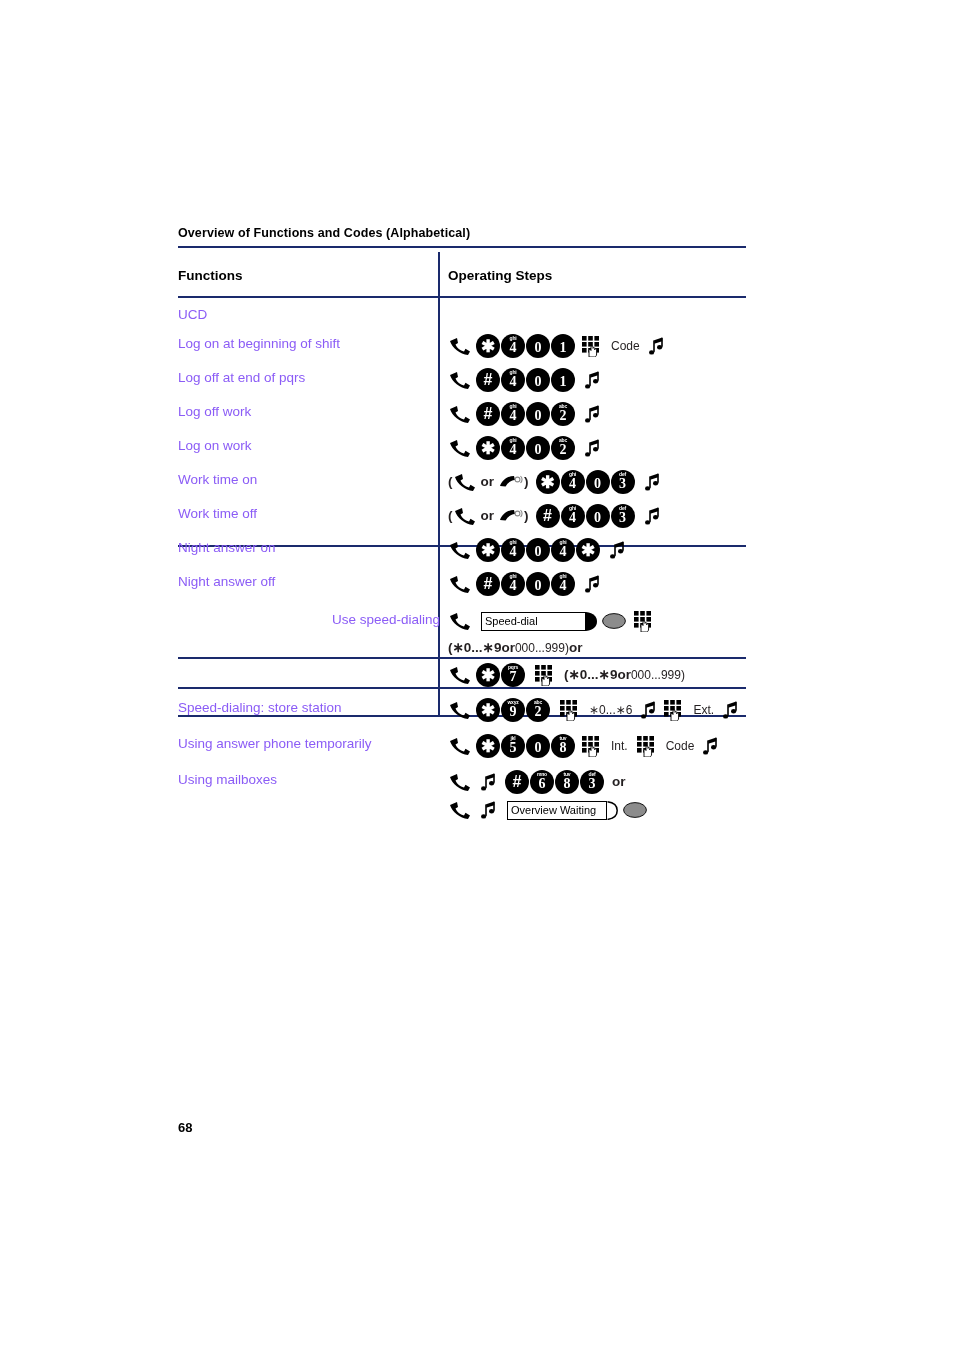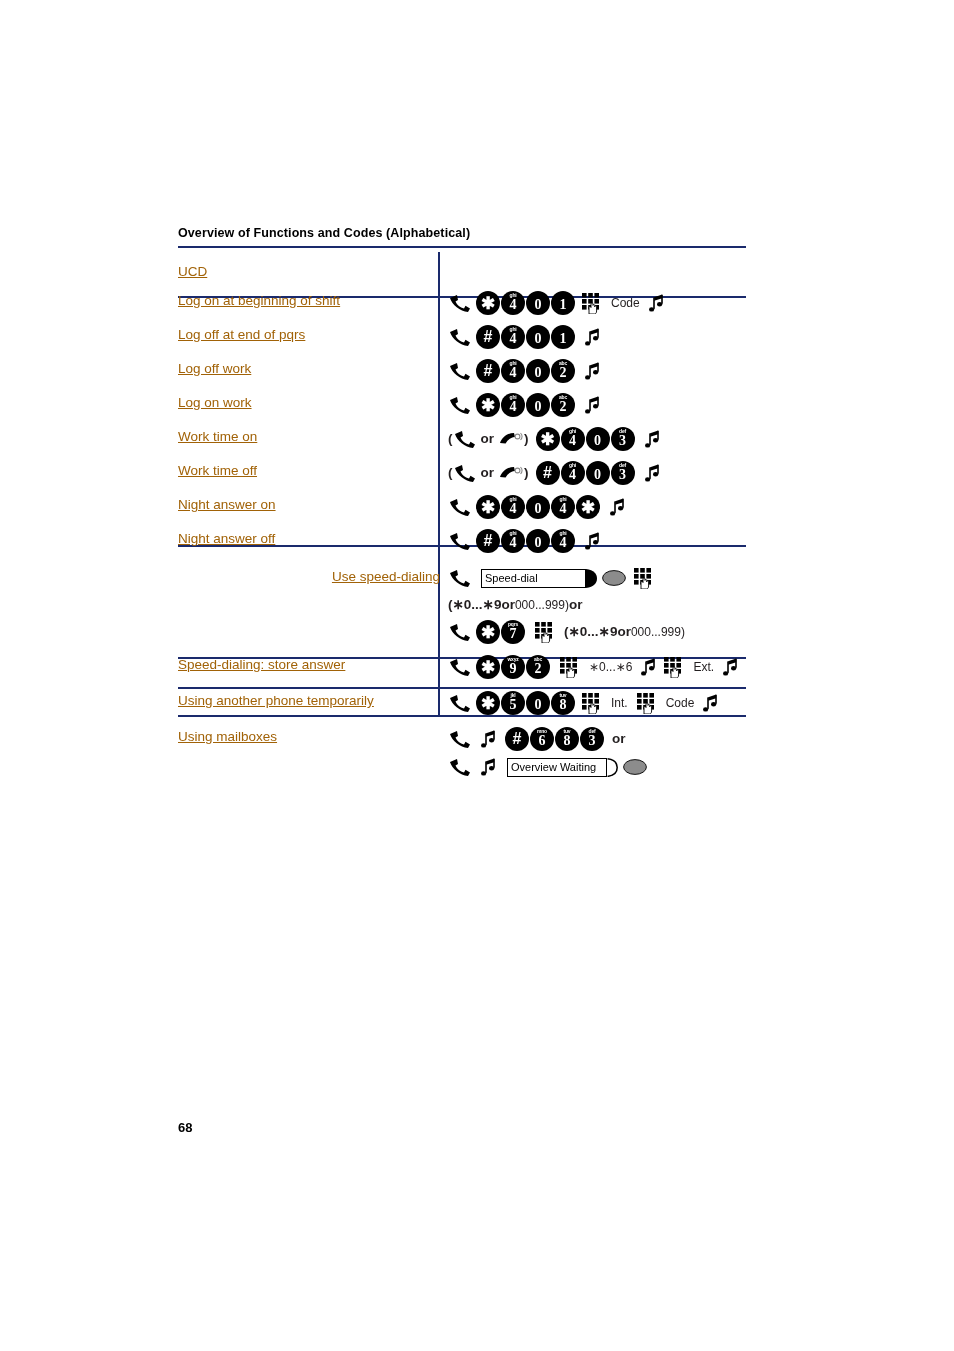--- a/index.html
+++ b/index.html
@@ -48,25 +48,24 @@
   }
   .hline {
     position:absolute;
     left:178px; height:2px; background:#1a2a6c;
   }
 
   .thead-cell { font-weight:bold; font-size:13.5px; padding-top:16px !important; padding-bottom:12px !important; }
 
   .fn-label {
     font-size:13.5px;
-    color:#a16207;
+    color:#8b5cf6;
     padding-top:7px;
     padding-bottom:7px;
     white-space:nowrap;
-    text-decoration:underline;
   }
 
   .steps {
     font-size:13.5px;
     color:#231f20;
     padding-top:4px;
     padding-bottom:4px;
     white-space:nowrap;
     line-height:26px;
   }
@@ -175,20 +174,24 @@
 
   <div class="hline" style="top:296px; width:568px;"></div>
   <div class="hline" style="top:545px; width:568px;"></div>
   <div class="hline" style="top:657px; width:568px;"></div>
   <div class="hline" style="top:687px; width:568px;"></div>
   <div class="hline" style="top:715px; width:568px;"></div>
 
   <table class="tbl">
     <tbody>
 
+      <tr>
+        <td class="col-fn thead-cell">Functions</td>
+        <td class="col-os thead-cell">Operating Steps</td>
+      </tr>
 
       <tr>
         <td class="col-fn">
           <div class="fn-label" style="padding-top:12px;">UCD</div>
         </td>
         <td class="col-os">
           <div class="steps" style="height:27px;"></div>
         </td>
       </tr>
 
@@ -657,21 +660,21 @@
               <span class="txt-b">(∗0...∗9 </span>
               <span class="txt-b">or</span>
               <span class="txt"> 000...999)</span>
             </span>
           </div>
         </td>
       </tr>
 
       <tr>
         <td class="col-fn">
-          <div class="fn-label">Speed-dialing: store answer</div>
+          <div class="fn-label">Speed-dialing: store station</div>
         </td>
         <td class="col-os">
           <div class="steps">
               <span class="steps-line">
             <span class="ico ico-handset">
                   <svg viewBox="0 0 24 20">
                     <path d="M2 5 L9 2 L10 7 L7.5 8.5 C9 12 12 14.5 16 15.5 L17.5 12.8 L22 15.5 L20 19 C12 18 4 12 2 5 Z" fill="#000"></path>
                   </svg>
                 </span>
             <span class="gap2"></span>
@@ -744,21 +747,21 @@
                     <ellipse cx="10.6" cy="10.3" rx="2.6" ry="2.2" fill="#000"></ellipse>
                   </svg>
                 </span>
           </span>
             </div>
         </td>
       </tr>
 
       <tr>
         <td class="col-fn">
-          <div class="fn-label" style="padding-top:9px;">Using another phone temporarily</div>
+          <div class="fn-label" style="padding-top:9px;">Using answer phone temporarily</div>
         </td>
         <td class="col-os">
           <div class="steps" style="padding-top:6px;">
               <span class="steps-line">
             <span class="ico ico-handset">
                   <svg viewBox="0 0 24 20">
                     <path d="M2 5 L9 2 L10 7 L7.5 8.5 C9 12 12 14.5 16 15.5 L17.5 12.8 L22 15.5 L20 19 C12 18 4 12 2 5 Z" fill="#000"></path>
                   </svg>
                 </span>
             <span class="gap2"></span>

